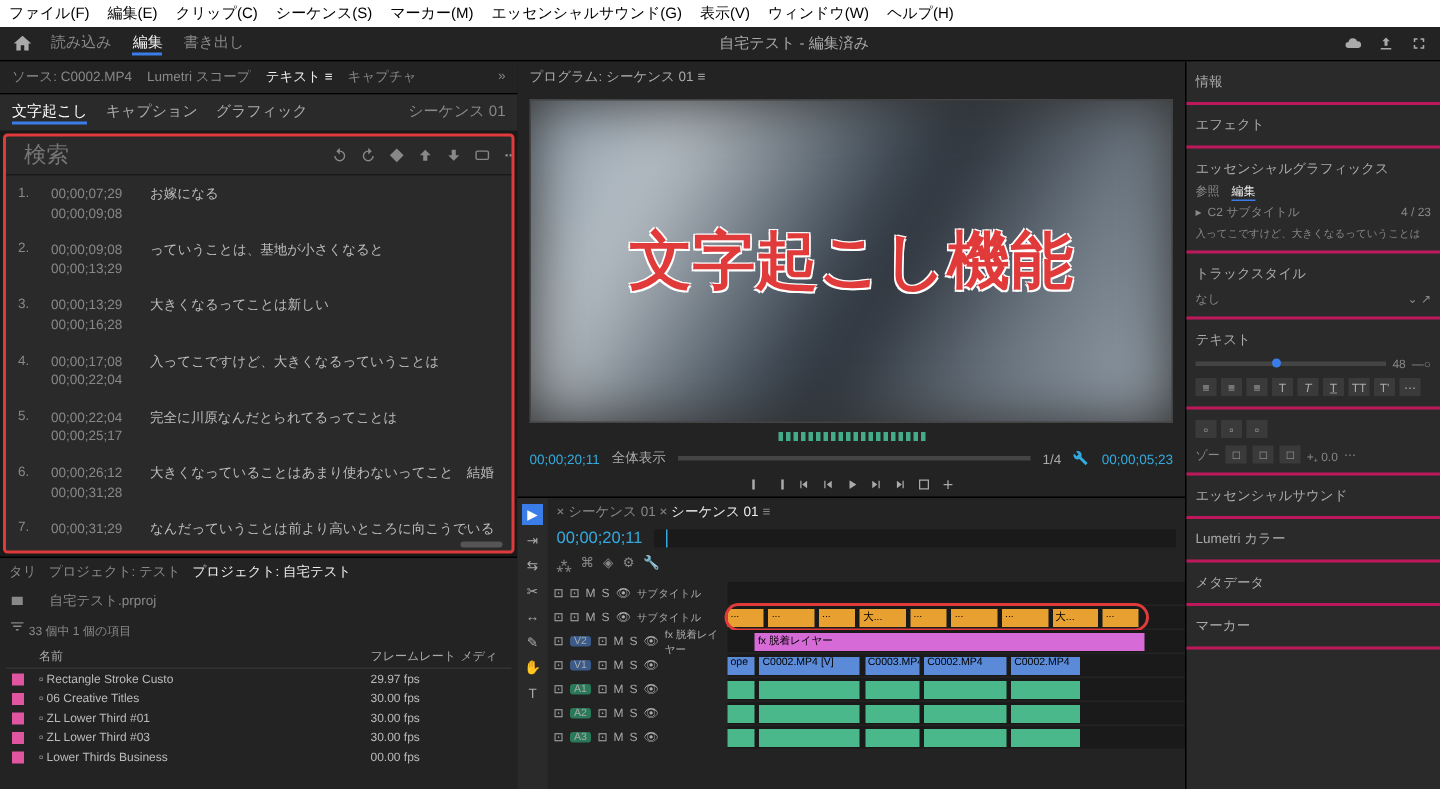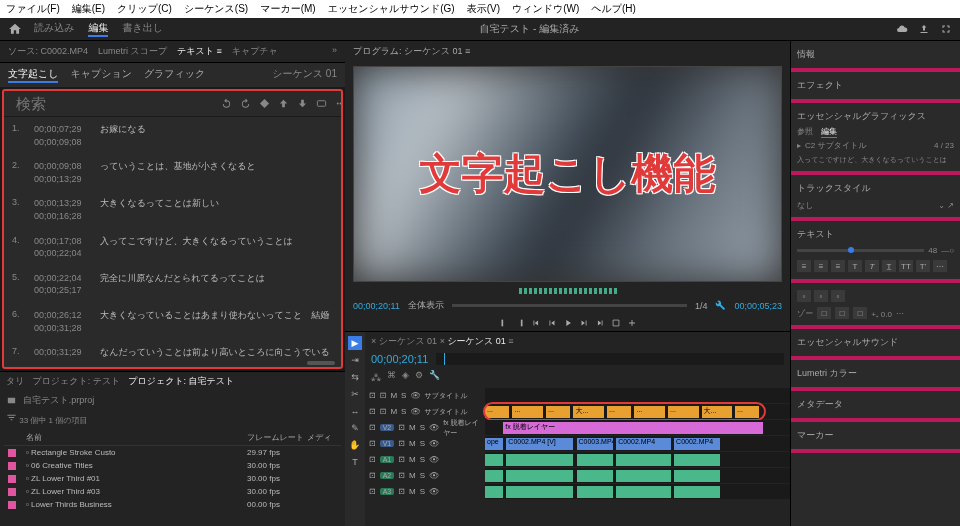--- a/index.html
+++ b/index.html
@@ -31,21 +31,21 @@
 .transcript-list{flex:1;overflow:hidden}
 .t-row{display:flex;padding:6px 8px;gap:10px;font-size:9px;color:#bbb}
 .t-row .idx{width:12px;color:#888}
 .t-row .tc{width:56px;color:#888;line-height:1.4}
 .t-row .txt{flex:1;text-underline-offset:2px}
 .transcript-scroll{display:flex;justify-content:flex-end;padding:2px 6px}
 .transcript-scroll .thumb{width:28px;height:4px;background:#555;border-radius:2px}
 .project-panel{height:158px;background:#232323;border-top:1px solid #000}
 .proj-tabs{display:flex;gap:8px;padding:3px 6px;font-size:9px;color:#888}
 .proj-tabs .active{color:#eee}
-.proj-path{display:flex;align-items:center;padding:3px 6px;gap:6px;color:#888}
+.proj-path{display:flex;align-items:center;padding:3px 6px;gap:16px;color:#888}
 .proj-meta{padding:2px 6px;color:#888;font-size:8px}
 .proj-table{padding:2px 4px}
 .proj-head{display:flex;font-size:8px;color:#aaa;padding:2px 4px;border-bottom:1px solid #333}
 .proj-head .c1{width:18px}.proj-head .c2{flex:1}.proj-head .c3{width:60px}.proj-head .c4{width:30px}
 .proj-row{display:flex;padding:2px 4px;font-size:8px;color:#bbb;align-items:center}
 .proj-row .c1{width:18px}
 .proj-row .swatch{width:8px;height:8px;background:#e055a0}
 .proj-row .c2{flex:1}.proj-row .c3{width:60px}.proj-row .c4{width:30px}
 .program{display:flex;flex-direction:column;height:290px;background:#232323}
 .prog-tabs{padding:4px 8px;font-size:9px;color:#aaa}
@@ -77,21 +77,21 @@
 .track-head{width:120px;display:flex;gap:4px;padding:0 4px;font-size:8px;color:#aaa;align-items:center}
 .track-head .lbl{background:#3a5a8a;padding:0 3px;border-radius:2px;font-size:7px}
 .track-head .lbl.a{background:#2a7a5a}
 .track-body{flex:1;background:#1a1a1a;height:100%;position:relative;display:flex;align-items:center}
 .clip{height:12px;position:absolute;font-size:7px;color:#000;padding:0 2px;overflow:hidden;white-space:nowrap}
 .clip.cap{background:#e8a030}
 .clip.fx{background:#d66ad6}
 .clip.vid{background:#5a8ad8}
 .clip.aud{background:#4ab88a}
 .caption-highlight{position:absolute;border:2px solid #e03a3a;border-radius:10px;pointer-events:none}
-.right-col .section{padding:4px 6px;border-bottom:4px solid #be185d}
+.right-col .section{padding:4px 6px;border-bottom:2px solid #be185d}
 .right-col .sec-title{font-size:9px;color:#aaa;padding:3px 0}
 .right-col .sec-tabs{display:flex;gap:8px;font-size:8px;color:#888}
 .right-col .sec-tabs .active{color:#eee;border-bottom:1px solid #3a7de8}
 .right-col .field{display:flex;gap:4px;padding:2px 0;font-size:8px;color:#888;align-items:center}
 .right-col .slider-h{height:3px;background:#444;flex:1;position:relative}
 .right-col .slider-h .dot{width:6px;height:6px;background:#3a7de8;border-radius:50%;position:absolute;top:-2px;left:40%}
 .right-col .btn-row{display:flex;gap:3px;padding:3px 0;flex-wrap:wrap}
 .right-col .btn{width:14px;height:12px;background:#3a3a3a;color:#aaa;font-size:8px;display:flex;align-items:center;justify-content:center}
 .right-col .swatch-w{width:16px;height:10px;background:#fff}
 svg{fill:currentColor}

